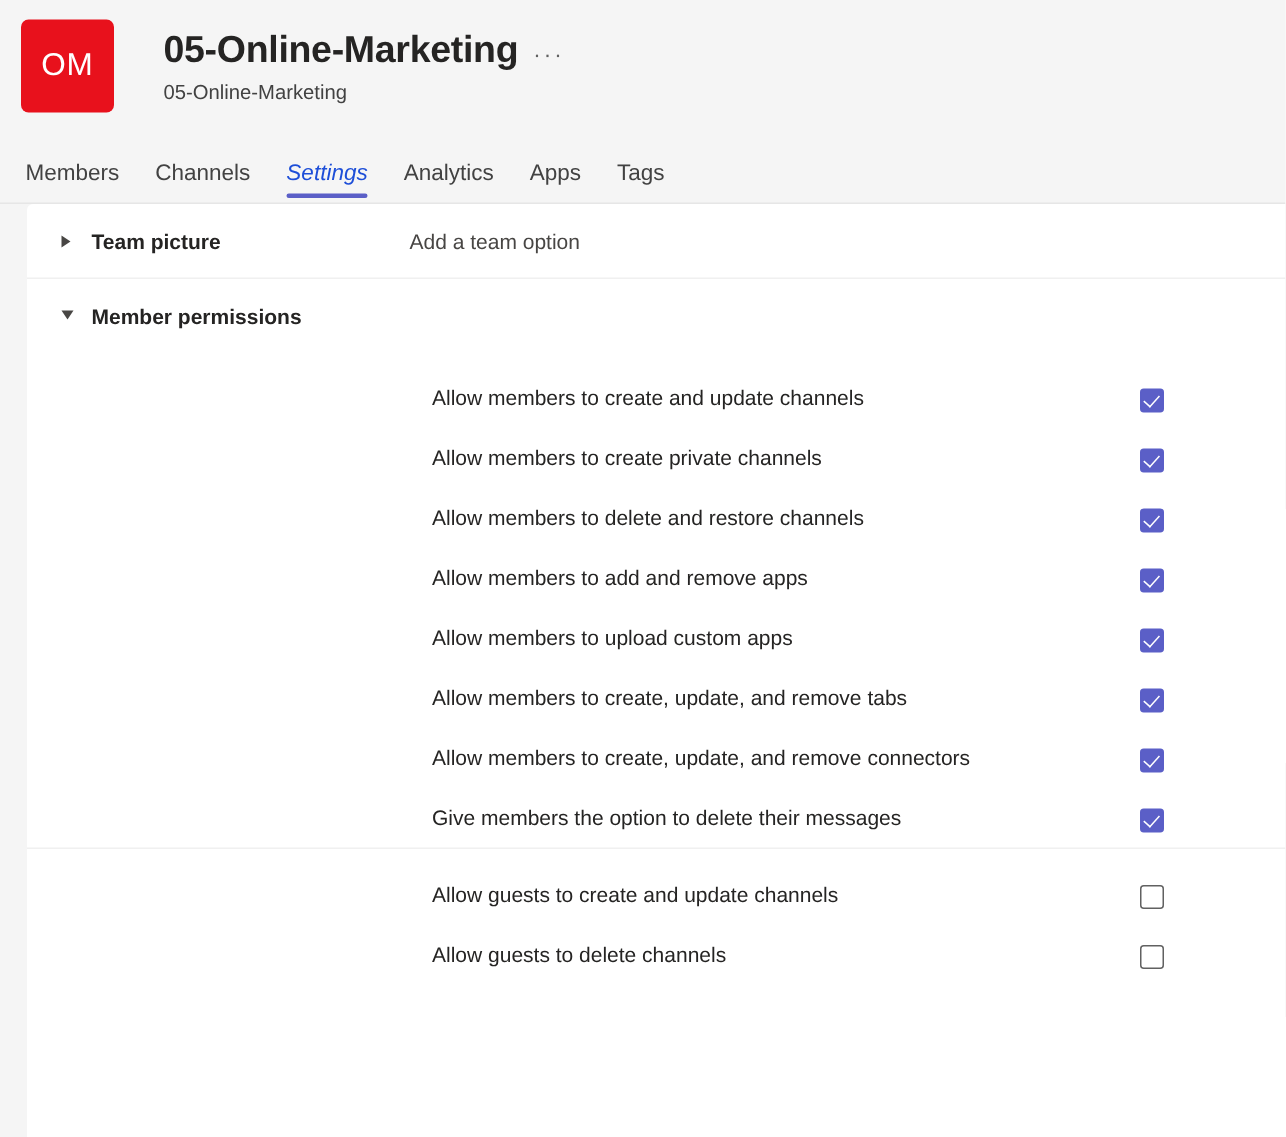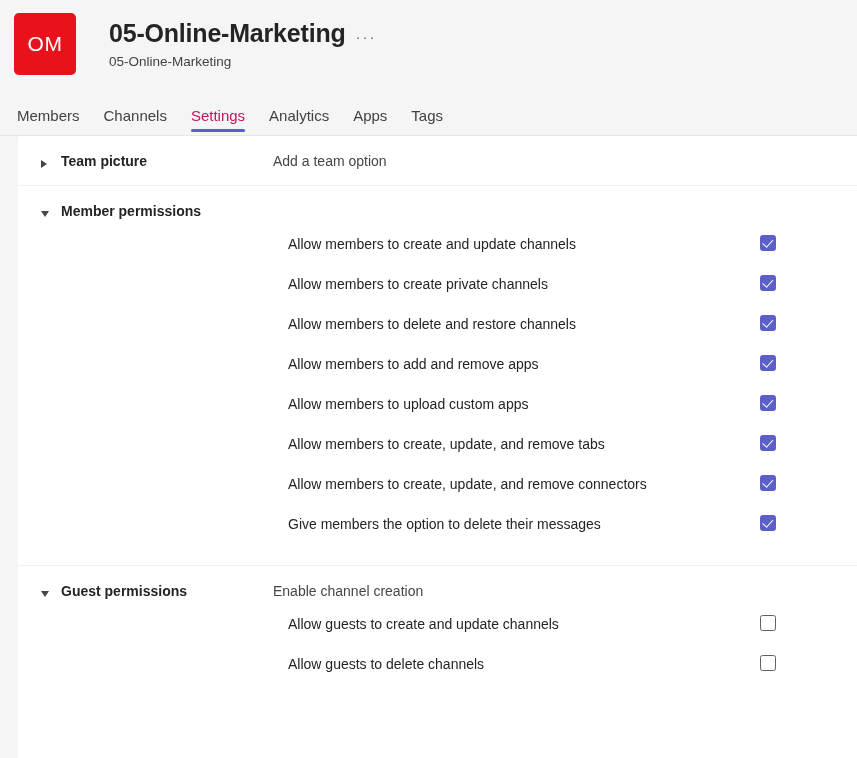--- a/index.html
+++ b/index.html
@@ -108,21 +108,22 @@
     color: #424242;
     padding: 0 0 10px 0;
     margin-right: 24px;
     cursor: pointer;
     line-height: 18px;
     white-space: nowrap;
     margin-top: 40px;
   }
 
   .tab.active {
-    color: #be185d;
+    color: #1d4ed8;
+    font-style: italic;
   }
 
   .tab.active::after {
     content: "";
     position: absolute;
     left: 0;
     right: 0;
     bottom: 3px;
     height: 3px;
     border-radius: 2px;
@@ -144,21 +145,21 @@
   }
 
   .section {
     border-bottom: 1px solid #f0f0f0;
   }
 
   .section:last-child { border-bottom: none; }
 
   .section-head {
     display: flex;
-    align-items: center;
+    align-items: flex-start;
     padding: 16px 0 14px 0;
     cursor: pointer;
   }
 
   .twisty {
     width: 20px;
     flex: 0 0 auto;
     margin-left: 23px;
     margin-top: 5px;
     display: flex;
@@ -197,21 +198,21 @@
     color: #484644;
     line-height: 19px;
   }
 
   .section-body {
     padding-bottom: 10px;
   }
 
   .setting-row {
     display: flex;
-    align-items: flex-start;
+    align-items: flex-end;
     height: 40px;
     padding-left: 270px;
     padding-right: 0;
   }
 
   .setting-label {
     font-size: 14px;
     color: #252423;
     flex: 1 1 auto;
     line-height: 19px;
@@ -321,27 +322,20 @@
               <span class="setting-label">Allow members to create, update, and remove connectors</span>
               <span class="cbox on"></span>
             </div>
             <div class="setting-row">
               <span class="setting-label">Give members the option to delete their messages</span>
               <span class="cbox on"></span>
             </div>
           </div>
         </div>
         <div class="section">
-          <div class="section-head">
-            <span class="twisty expanded">
-              <span class="tri"></span>
-            </span>
-            <span class="section-title">Guest permissions</span>
-            <span class="section-desc">Enable channel creation</span>
-          </div>
           <div class="section-body">
             <div class="setting-row">
               <span class="setting-label">Allow guests to create and update channels</span>
               <span class="cbox off"></span>
             </div>
             <div class="setting-row">
               <span class="setting-label">Allow guests to delete channels</span>
               <span class="cbox off"></span>
             </div>
           </div>

